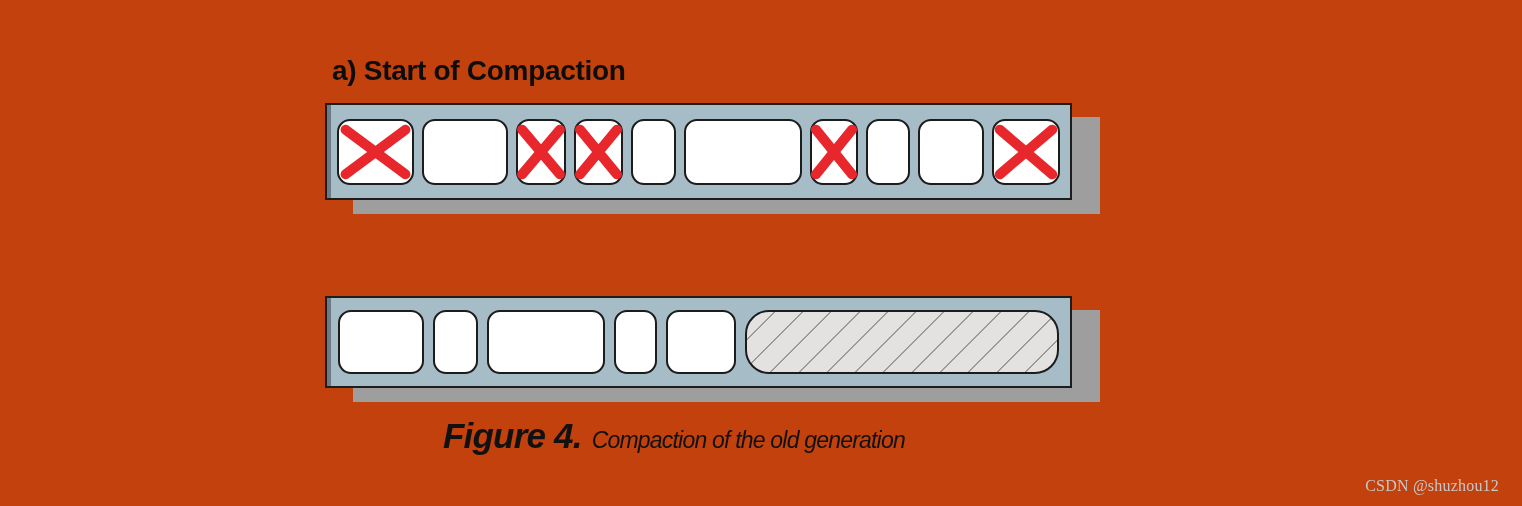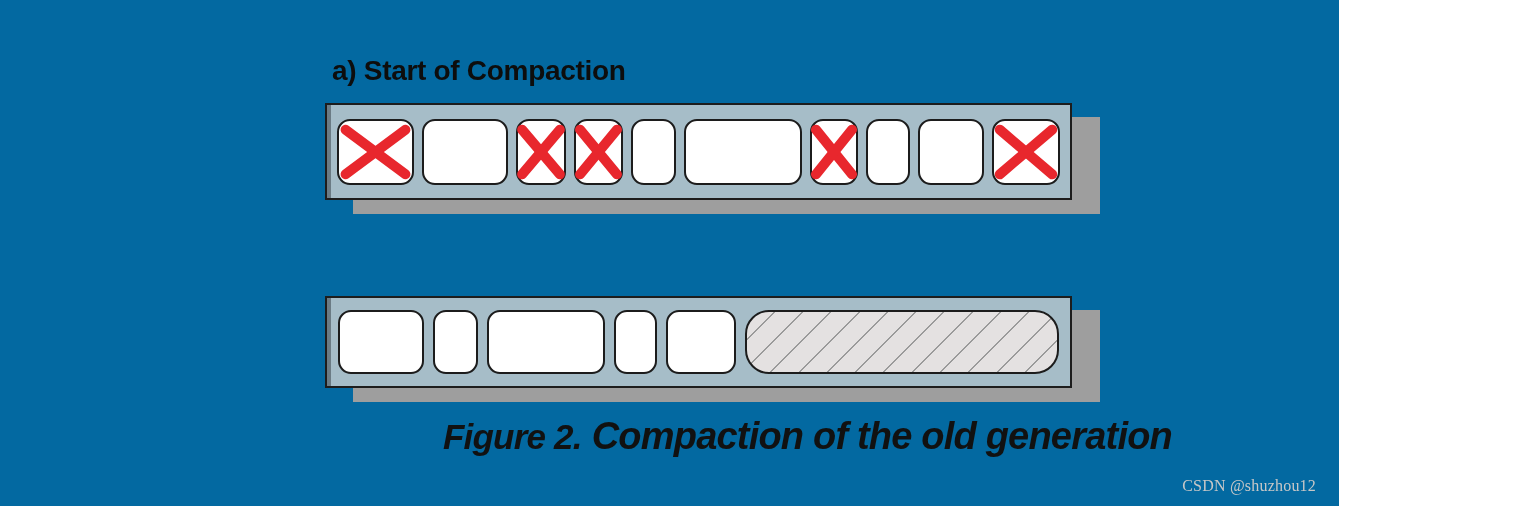--- a/index.html
+++ b/index.html
@@ -1,18 +1,18 @@
 <!DOCTYPE html>
 <html style="--bar-fill: #a6bdc8; --bar-border: #1d1d1d; --shadow: #9e9e9e; --block-fill: #ffffff; --block-border: #1c1c1c; --x-mark: #e8272d; --hatch-fill: #e4e1e1; --hatch-line: #9a9a9a;"><head>
 <meta charset="utf-8">
 <style>
   html,body { margin:0; padding:0; background:#ffffff; }
   .canvas {
-    position:relative; width:1339px; height:506px;
-    background:#0369a1; overflow:hidden;
+    position:relative; width:1522px; height:506px;
+    background:#c2410c; overflow:hidden;
     font-family:"Liberation Sans", sans-serif;
   }
   .panel-title {
     position:absolute; left:332px;
     font-size:28px; font-weight:700; color:#0d0d0d;
     line-height:34px; letter-spacing:-0.3px;
     font-family:"Liberation Sans", sans-serif;
   }
   #title-a { top:54px; }
   #title-b { top:242px; }
@@ -44,21 +44,21 @@
   }
   .xmark { position:absolute; left:0; top:0; width:100%; height:100%; overflow:visible; }
   .xmark line { stroke:var(--x-mark); stroke-width:10; stroke-linecap:round; }
 
   .caption {
     position:absolute; left:443px; top:413px;
     color:#111111; font-style:italic; line-height:46px;
     letter-spacing:-0.8px; white-space:nowrap;
   }
   .caption .fig-label { font-size:35px; font-weight:600; margin-right:10px; }
-  .caption .fig-text  { font-size:38px; font-weight:700; }
+  .caption .fig-text  { font-size:23px; font-weight:400; }
 
   .watermark {
     position:absolute; right:23px; top:477px;
     font-size:16px; color:#c7c7c7; letter-spacing:0.2px;font-family:Liberation Serif, serif;
   }
 </style>
 </head>
 <body>
 
 <div class="canvas">
@@ -107,18 +107,18 @@
   <div id="bar-b" class="bar">
       <div class="block live" style="width: 86px;"></div>
       <div class="block live" style="width: 45px;"></div>
       <div class="block live" style="width: 118px;"></div>
       <div class="block live" style="width: 43px;"></div>
       <div class="block live" style="width: 70px;"></div>
       <div class="block free"></div>
     </div>
 
   <div class="caption">
-    <span class="fig-label">Figure 2.</span><span class="fig-text">Compaction of the old generation</span>
+    <span class="fig-label">Figure 4.</span><span class="fig-text">Compaction of the old generation</span>
   </div>
 
   <div class="watermark">CSDN @shuzhou12</div>
 
 </div>
 
 </body></html>

